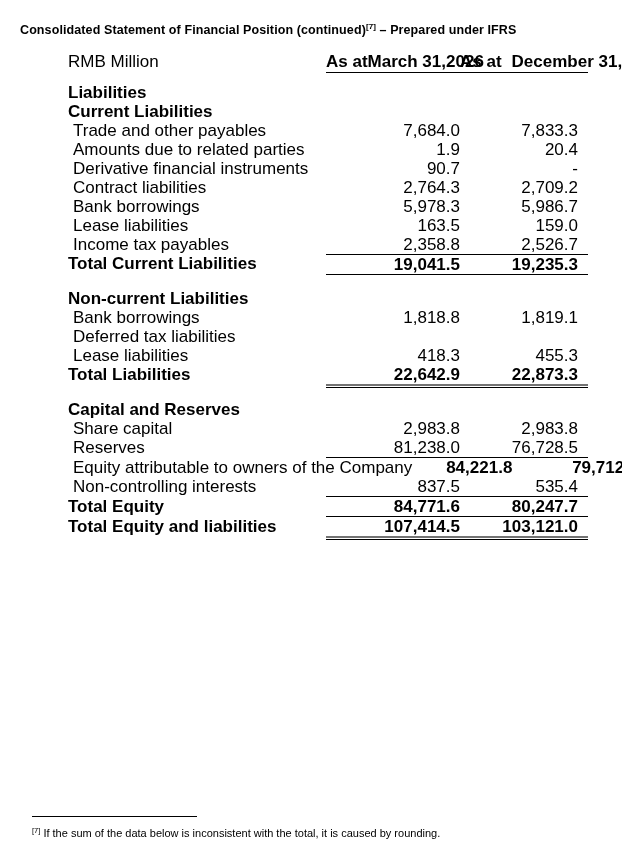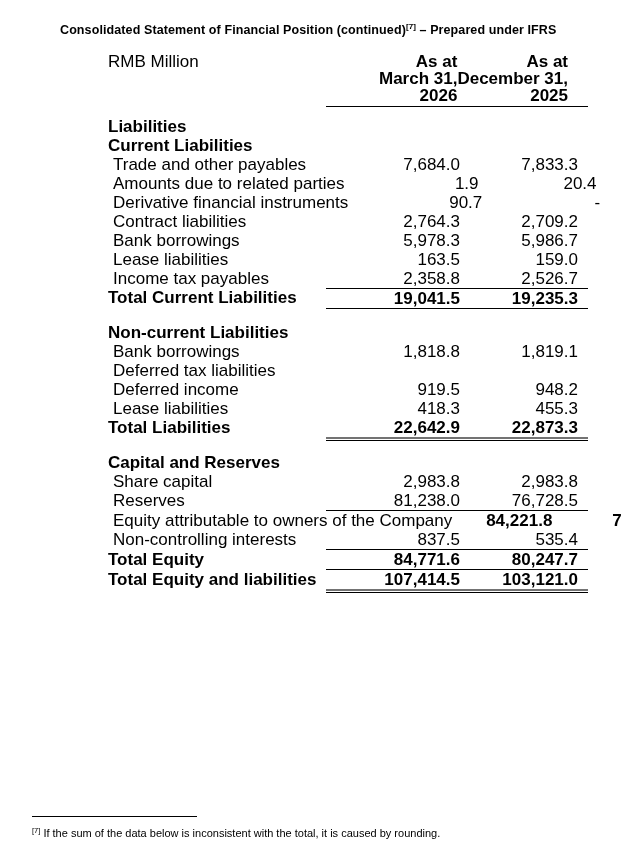--- a/index.html
+++ b/index.html
@@ -4,21 +4,21 @@
 <style>
   html, body { margin: 0; padding: 0; }
   body {
     width: 622px; height: 843px;
     background: #ffffff;
     font-family: "Liberation Sans", sans-serif;
     color: #000;
     position: relative;
     overflow: hidden;
   }
-  .page { padding: 22px 0 0 20px; margin-left: 40px; }
+  .page { padding: 22px 0 0 20px; }
 
   .doc-title {
     font-size: 12.5px;
     font-weight: bold;
     letter-spacing: 0.1px;
     white-space: nowrap;
   }
   .doc-title sup {
     font-size: 8px;
     vertical-align: 5px;
@@ -30,21 +30,21 @@
   .row { display: flex; align-items: stretch; }
   .row .label { flex: 1 1 auto; line-height: 19px; white-space: nowrap; }
   .vals { width: 262px; margin-right: 34px; display: flex; flex: 0 0 auto; }
   .v1 { width: 134px; text-align: right; line-height: 19px; white-space: nowrap; }
   .v2 { flex: 1 1 auto; text-align: right; padding-right: 10px; line-height: 19px; white-space: nowrap; }
 
   
   .header-row { margin-bottom: 10px; }
   .header-row .label { padding-left: 48px; line-height: 17px; }
   .header-vals { border-bottom: 1px solid #000; padding-bottom: 2px; }
-  .col-head { display: flex; flex-direction: column; }
+  .col-head { display: flex; }
   .col-head .hline { line-height: 17px; font-weight: bold; text-align: right; white-space: nowrap; }
   .col-head.c2 .hline { padding-right: 10px; }
 
   
   .section .label { padding-left: 48px; font-weight: bold; }
   .item .label { padding-left: 53px; }
   .total .label { padding-left: 48px; font-weight: bold; }
   .total .v1, .total .v2 { font-weight: bold; }
   .bold-values .v1, .bold-values .v2 { font-weight: bold; text-align: center; }
   .spacer { height: 14px; }
@@ -172,27 +172,20 @@
           <div class="label">Bank borrowings</div>
           <div class="vals">
             <div class="v1">1,818.8</div>
             <div class="v2">1,819.1</div>
           </div>
         </div>
         <div class="row item">
           <div class="label">Deferred tax liabilities</div>
         </div>
         <div class="row item">
-          <div class="label">Deferred income</div>
-          <div class="vals">
-            <div class="v1">919.5</div>
-            <div class="v2">948.2</div>
-          </div>
-        </div>
-        <div class="row item">
           <div class="label">Lease liabilities</div>
           <div class="vals">
             <div class="v1">418.3</div>
             <div class="v2">455.3</div>
           </div>
         </div>
         <div class="row total double-below">
           <div class="label">Total Liabilities</div>
           <div class="vals">
             <div class="v1">22,642.9</div>

